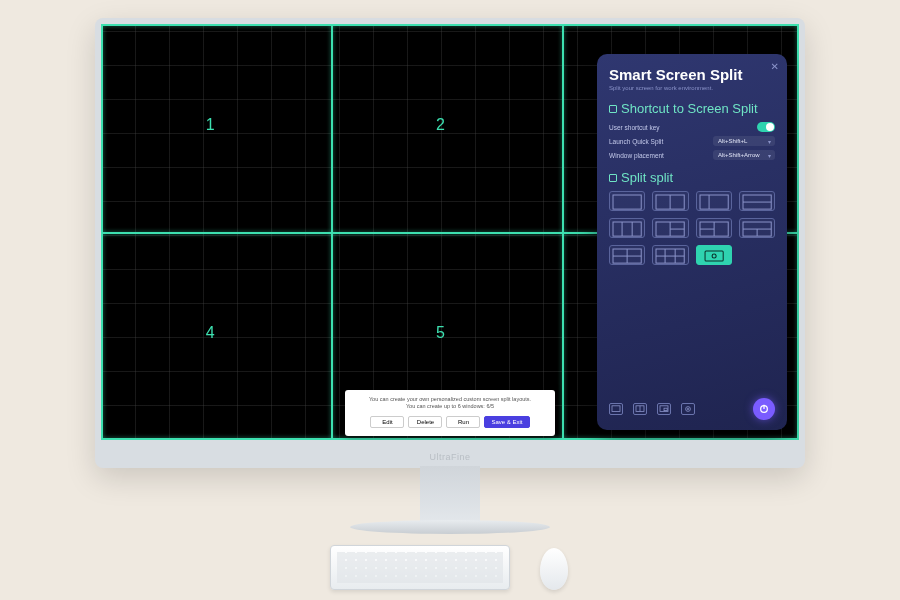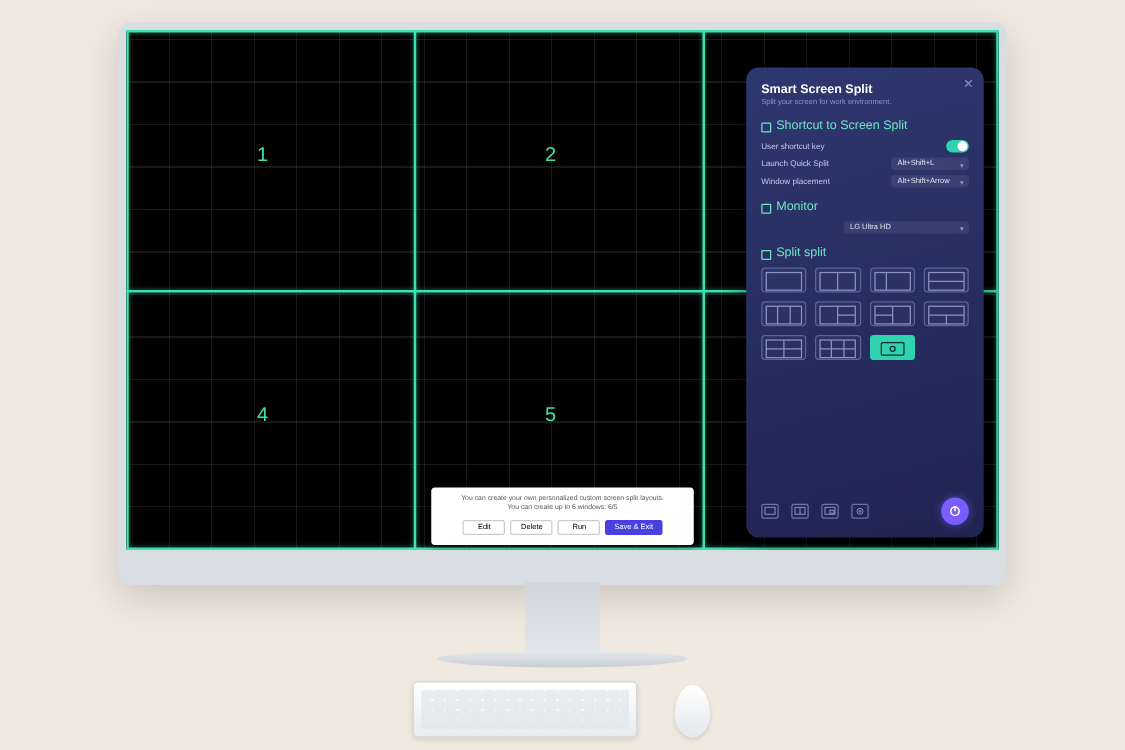--- a/index.html
+++ b/index.html
@@ -20,24 +20,24 @@
   .hline{height:2px;left:0;right:0}
   .vline{width:2px;top:0;bottom:0}
   .zone-num{position:absolute;color:#3de0b0;font-size:16px;font-weight:300}
   .bottom-card{position:absolute;left:50%;bottom:4px;transform:translateX(-50%);width:210px;background:#fff;border-radius:3px;padding:6px 8px 8px;box-shadow:0 2px 8px rgba(0,0,0,.4)}
   .bottom-card .caption{font-size:5.5px;color:#555;line-height:1.4;text-align:center;margin-bottom:5px}
   .bottom-card .btns{display:flex;gap:4px;justify-content:center}
   .bottom-card button{font-size:6px;padding:2px 6px;border-radius:2px;border:1px solid #ccc;background:#fff;cursor:pointer;min-width:34px}
   .bottom-card button.primary{background:#4a3fe0;color:#fff;border-color:#4a3fe0}
   .panel{position:absolute;right:12px;top:30px;width:190px;height:376px;background:linear-gradient(165deg,#2f3770,#1f2450);border-radius:10px;padding:12px 12px 10px;color:#dfe3f5;box-shadow:0 8px 24px rgba(0,0,0,.5)}
   .panel .close{position:absolute;right:8px;top:7px;color:#8a93c9;font-size:10px;cursor:pointer}
-  .panel h1{font-size:10px;font-weight:600;color:#fff;margin-bottom:2px}
+  .panel h1{font-size:15px;font-weight:600;color:#fff;margin-bottom:2px}
   .panel .sub{font-size:6px;color:#8a93c9;margin-bottom:10px}
   .sect{margin-bottom:10px}
-  .sect-h{display:flex;align-items:flex-end;gap:4px;font-size:10px;color:#6fe5c5;margin-bottom:6px}
+  .sect-h{display:flex;align-items:center;gap:4px;font-size:13px;color:#6fe5c5;margin-bottom:6px}
   .sect-h .ico{width:8px;height:8px;border:1px solid #6fe5c5;border-radius:1px;display:inline-block}
   .row{display:flex;align-items:center;justify-content:space-between;font-size:6.5px;color:#c3c9ea;margin:4px 0}
   .toggle{width:18px;height:10px;background:#2fd3b0;border-radius:5px;position:relative;cursor:pointer}
   .toggle::after{content:"";position:absolute;right:1px;top:1px;width:8px;height:8px;background:#fff;border-radius:50%}
   .sel{background:rgba(255,255,255,.08);border-radius:3px;padding:2px 5px;font-size:6px;color:#dfe3f5;min-width:62px;text-align:left;position:relative;cursor:pointer}
   .sel::after{content:"▾";position:absolute;right:4px;color:#8a93c9;font-size:6px}
   .mode-grid{display:grid;grid-template-columns:repeat(4,1fr);gap:7px;margin-top:4px}
   .mode{height:20px;border:1px solid #5a649c;border-radius:3px;background:rgba(255,255,255,.02);cursor:pointer;position:relative}
   .mode.active{background:#2fd3b0;border-color:#2fd3b0}
   .mode svg{position:absolute;inset:2px;stroke:#8a93c9;stroke-width:1;fill:none}
@@ -46,20 +46,21 @@
   .footer .ficon{width:14px;height:12px;border:1px solid #6a74ad;border-radius:2px;cursor:pointer;display:flex;align-items:center;justify-content:center}
   .footer .ficon svg{stroke:#8a93c9;stroke-width:1;fill:none;width:10px;height:8px}
   .footer .spacer{flex:1}
   .footer .power{width:22px;height:22px;border-radius:50%;background:#7a5cff;display:flex;align-items:center;justify-content:center;cursor:pointer;box-shadow:0 0 8px rgba(122,92,255,.6)}
   .footer .power svg{stroke:#fff;stroke-width:1.5;fill:none;width:10px;height:10px}
 </style>
 </head>
 <body>
 
 <div class="monitor">
+  <div class="brand">UltraFine</div>
   <div class="bezel">
     <div class="screen">
       <div class="grid"></div>
 
       <div class="split-line hline" style="top:0"></div>
       <div class="split-line hline" style="bottom:0"></div>
       <div class="split-line vline" style="left:0"></div>
       <div class="split-line vline" style="right:0"></div>
       <div class="split-line hline" style="top:50%"></div>
       <div class="split-line vline" style="left:33%"></div>
@@ -100,29 +101,20 @@
           <div class="row">
             <span>Launch Quick Split</span>
             <span class="sel">Alt+Shift+L</span>
           </div>
           <div class="row">
             <span>Window placement</span>
             <span class="sel">Alt+Shift+Arrow</span>
           </div>
         </div>
 
-        <div class="sect">
-          <div class="sect-h">
-            <span class="ico"></span>
-            <span>Monitor</span>
-          </div>
-          <div class="row" style="justify-content:flex-end">
-            <span class="sel" style="min-width:100px">LG Ultra HD</span>
-          </div>
-        </div>
 
         <div class="sect">
           <div class="sect-h">
             <span class="ico"></span>
             <span>Split split</span>
           </div>
           <div class="mode-grid">
             <div class="mode">
                 <svg viewBox="0 0 30 16">
                   <rect x="1" y="1" width="28" height="14"></rect>

